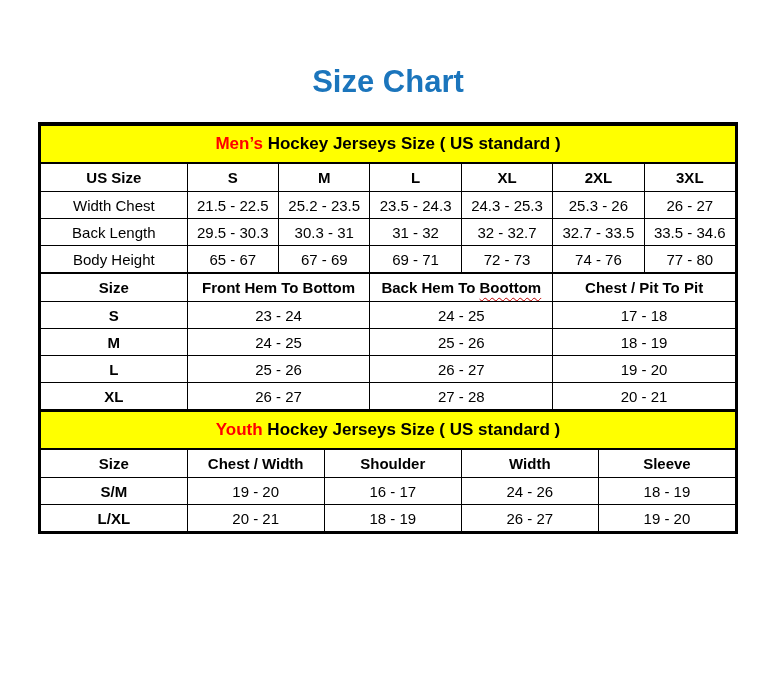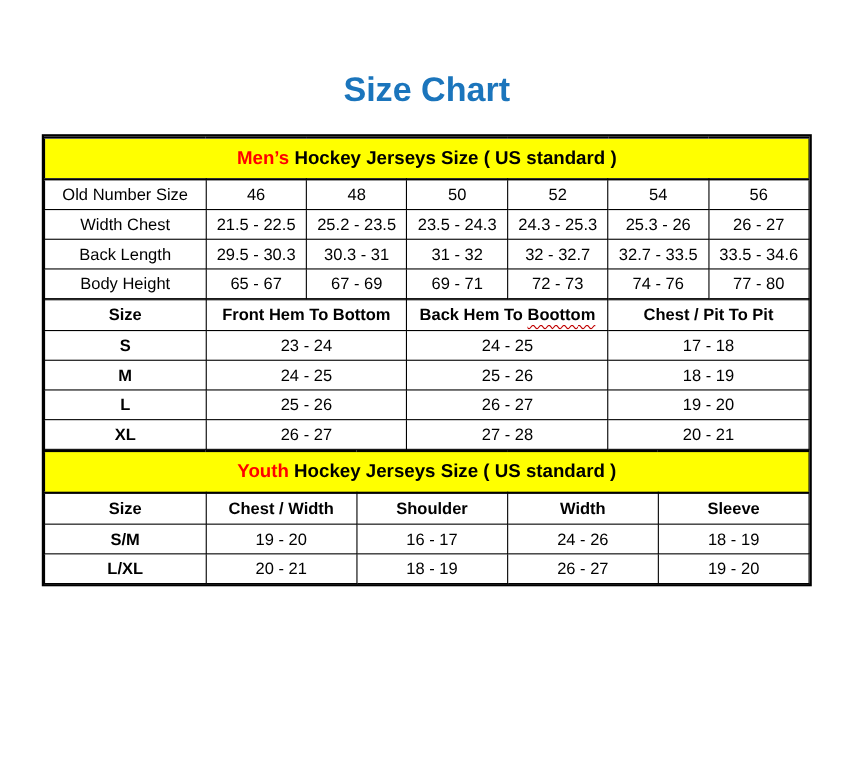--- a/index.html
+++ b/index.html
@@ -32,28 +32,28 @@
         <col style="width: 13.15%;">
         <col style="width: 13.15%;">
         <col style="width: 13.15%;">
         <col style="width: 13.15%;">
         <col style="width: 13.15%;">
       </colgroup>
       <tbody>
         <tr class="band">
           <td colspan="7"><span class="hl">Men’s</span><span> Hockey Jerseys Size ( US standard )</span></td>
         </tr>
-        <tr>
-          <td class="rowlabel">Old Number Size</td>
-          <td class="val">46</td>
-          <td class="val">48</td>
-          <td class="val">50</td>
-          <td class="val">52</td>
-          <td class="val">54</td>
-          <td class="val">56</td>
+        <tr class="head">
+          <th>US Size</th>
+          <th>S</th>
+          <th>M</th>
+          <th>L</th>
+          <th>XL</th>
+          <th>2XL</th>
+          <th>3XL</th>
         </tr>
         <tr>
           <td class="rowlabel">Width Chest</td>
           <td class="val">21.5 - 22.5</td>
           <td class="val">25.2 - 23.5</td>
           <td class="val">23.5 - 24.3</td>
           <td class="val">24.3 - 25.3</td>
           <td class="val">25.3 - 26</td>
           <td class="val">26 - 27</td>
         </tr>

